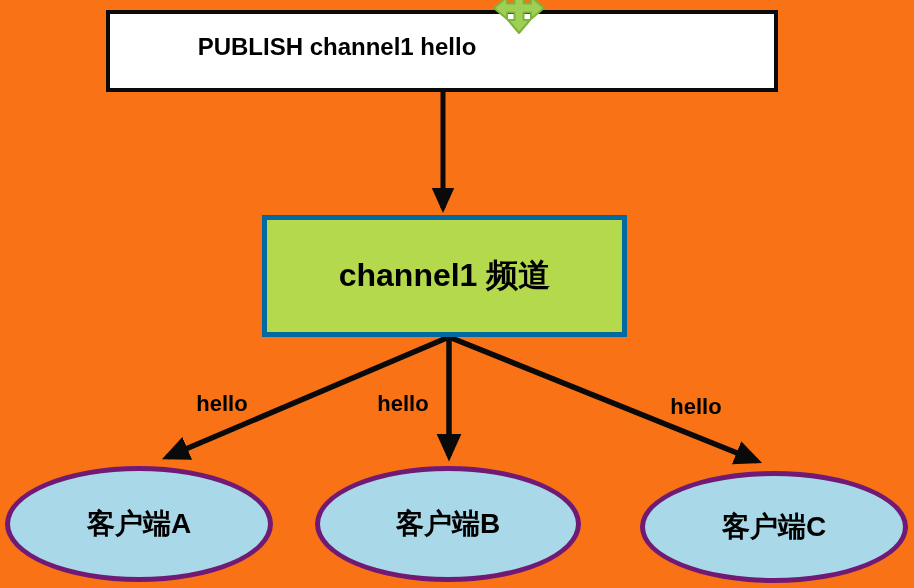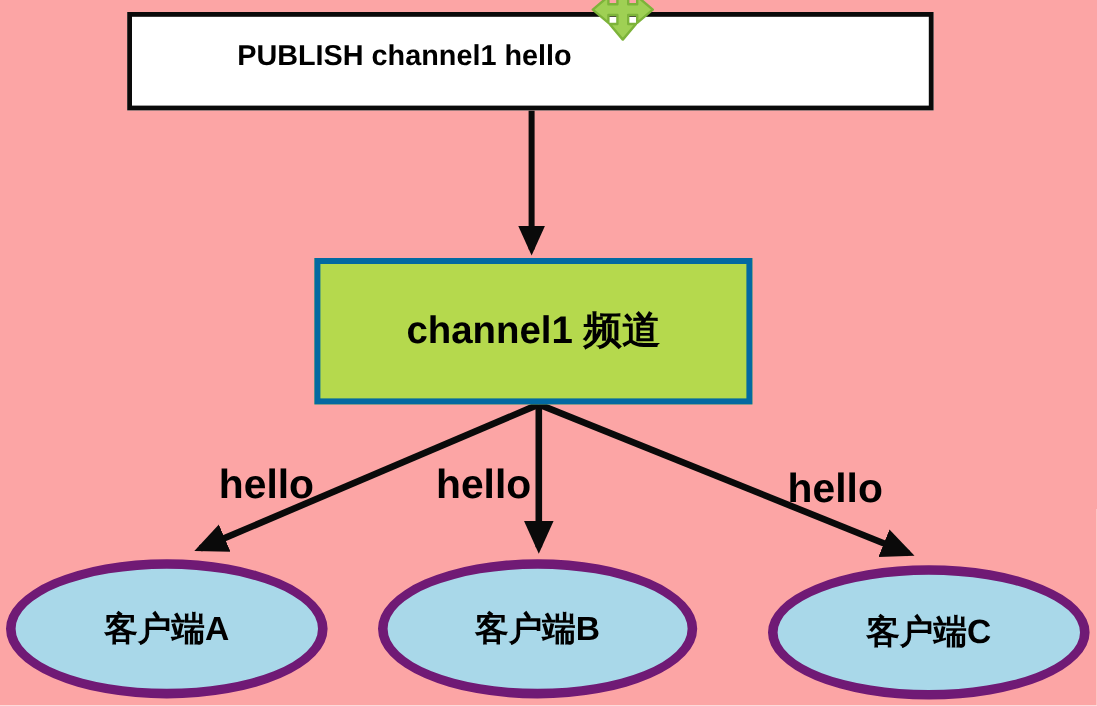--- a/index.html
+++ b/index.html
@@ -5,21 +5,21 @@
   html, body {
     margin: 0;
     padding: 0;
     background: #ffffff;
     font-family: "Liberation Sans", sans-serif;
   }
   .stage {
     position: relative;
     width: 914px;
     height: 588px;
-    background: #fca5a5;
+    background: #f97316;
     overflow: hidden;
   }
   .arrows-layer {
     position: absolute;
     left: 0; top: 0;
     width: 914px; height: 588px;
     pointer-events: none;
   }
   .node {
     position: absolute;
@@ -42,32 +42,32 @@
   }
   .channel-box {
     left: 262px; top: 215px;
     width: 365px; height: 122px;
     background: #b5d94d;
     border: 5px solid #0369a1;
     font-size: 32px;
   }
   .client-ellipse {
     background: #a9d8e9;
-    border: 8px solid #701a75;
+    border: 5px solid #701a75;
     border-radius: 50%;
     font-size: 28px;
   }
   .client-a { left: 5px;   top: 466px; width: 268px; height: 116px; }
   .client-b { left: 315px; top: 466px; width: 266px; height: 116px; }
   .client-c { left: 640px; top: 471px; width: 268px; height: 112px; }
   .edge-label {
     position: absolute;
     color: #000000;
     font-weight: bold;
-    font-size: 34px;
+    font-size: 22px;
     line-height: 1;
     white-space: nowrap;
     transform: translate(-50%, -50%);
   }
   .hello-1 { left: 222px; top: 404px; }
   .hello-2 { left: 403px; top: 404px; }
   .hello-3 { left: 696px; top: 407px; }
   .move-icon {
     position: absolute;
     left: 489px; top: -19px;

